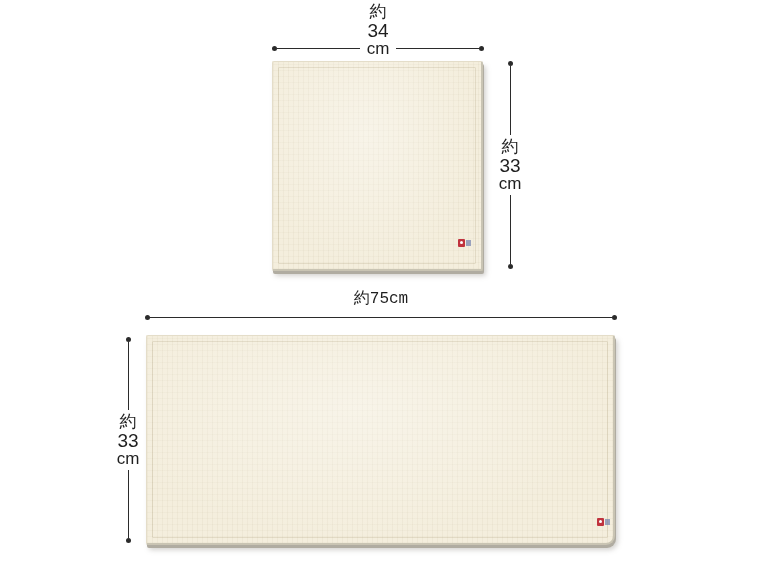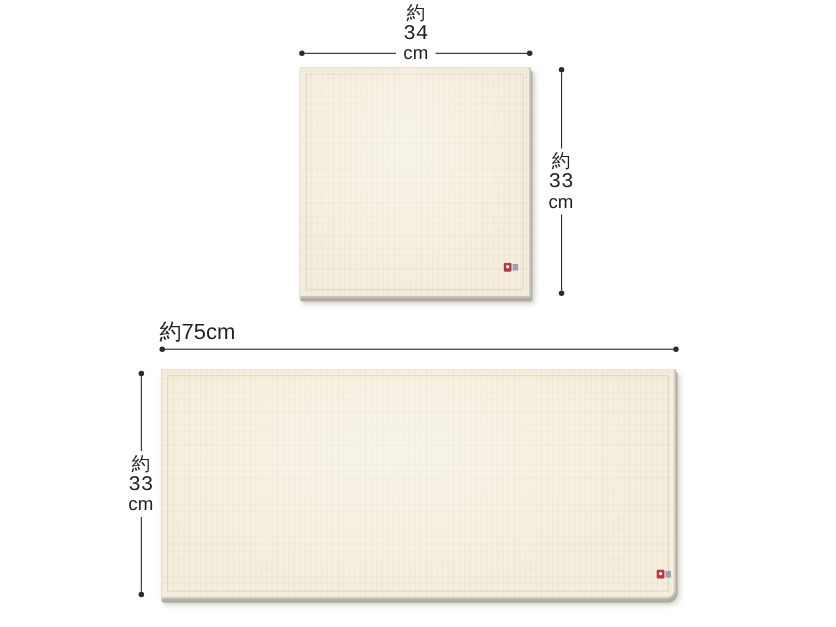--- a/index.html
+++ b/index.html
@@ -56,33 +56,33 @@
 
   
   .dot{width:5px;height:5px;border-radius:50%;background:var(--dimension-line);flex:0 0 auto;}
   .hseg{height:1px;background:var(--dimension-line);flex:1 1 auto;}
   .vseg{width:1px;background:var(--dimension-line);flex:1 1 auto;}
   .hrow{position:absolute;display:flex;align-items:center;}
   .dim-v{position:absolute;display:flex;flex-direction:column;align-items:center;}
   .vlabel{display:flex;flex-direction:column;align-items:center;margin:3px 0;line-height:1.02;}
   .vlabel span{display:block;text-align:center;}
   .t17{font-size:17px;line-height:1.05;}
-  .t19{font-size:19px;line-height:1.0;font-family:Liberation Mono, monospace;}
+  .t19{font-size:19px;line-height:1.0;}
 
   
   .dim-top{position:absolute;left:272px;top:3px;width:212px;display:flex;flex-direction:column;align-items:center;}
   .dim-top .stack{display:flex;flex-direction:column;align-items:center;}
   .dim-top .hrow{position:static;width:100%;height:18px;}
   .dim-top .unit{margin:0 7px;}
 
   
   .dim-right{left:497px;top:61px;width:26px;height:208px;}
 
   
-  .label75{position:absolute;left:145px;top:291px;width:472px;font-size:20px;line-height:1.1;}
+  .label75{position:absolute;left:145px;top:291px;width:472px;text-align:center;font-size:16px;line-height:1.1;font-family:Liberation Mono, monospace;}
   .dim75{left:145px;top:312px;width:472px;height:10px;}
 
   
   .dim-left{left:115px;top:337px;width:26px;height:206px;}
 </style>
 </head>
 <body>
 
 <div class="stage">
 

